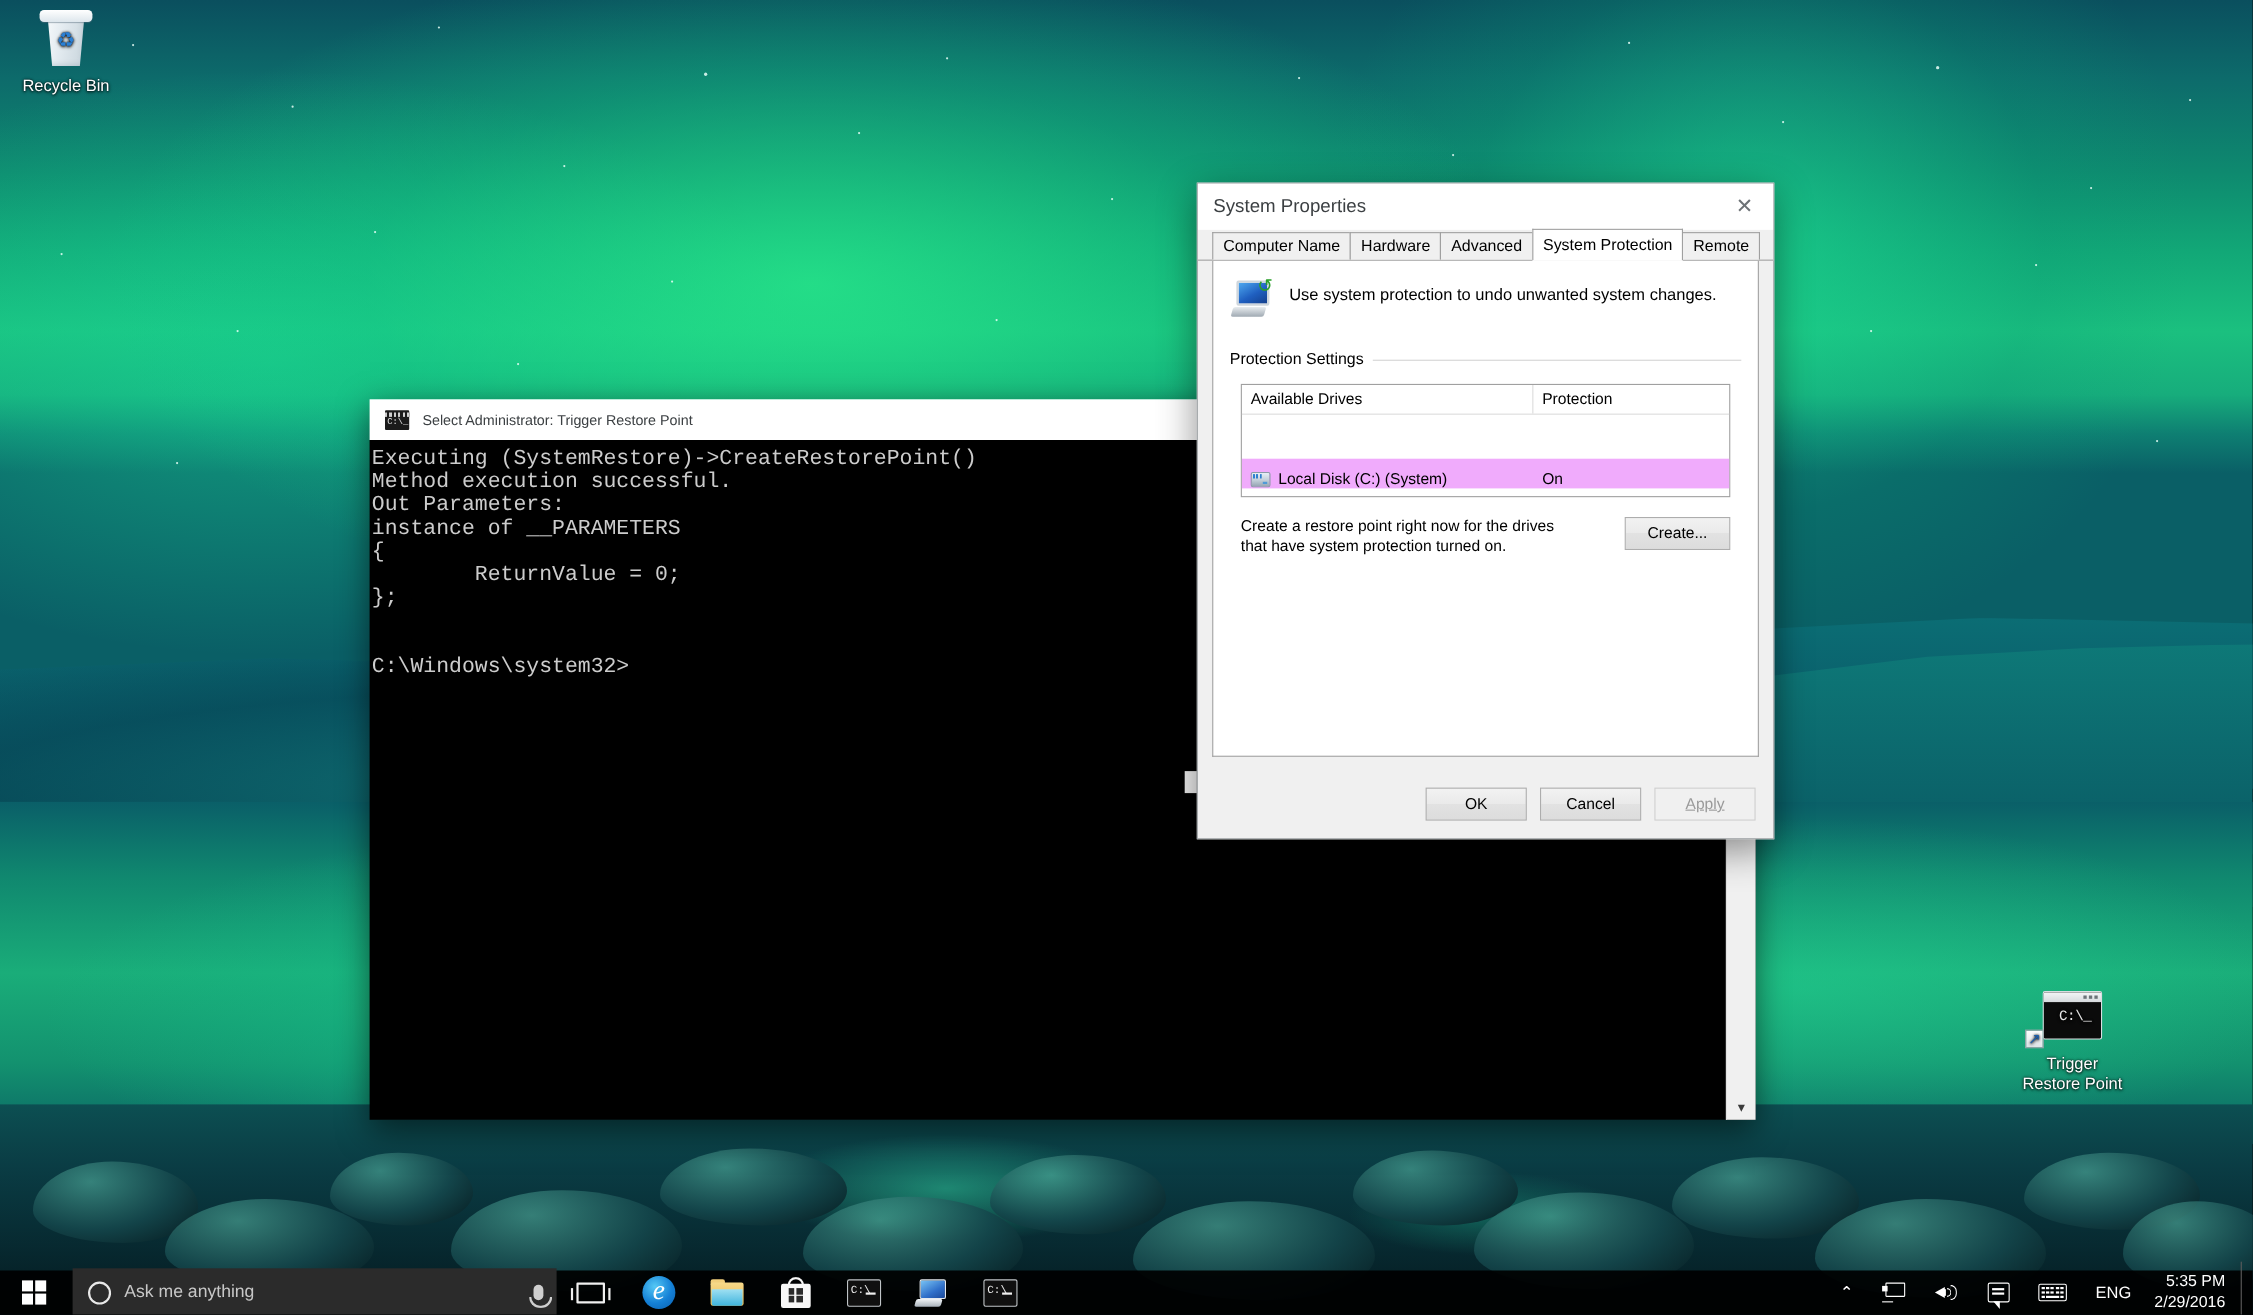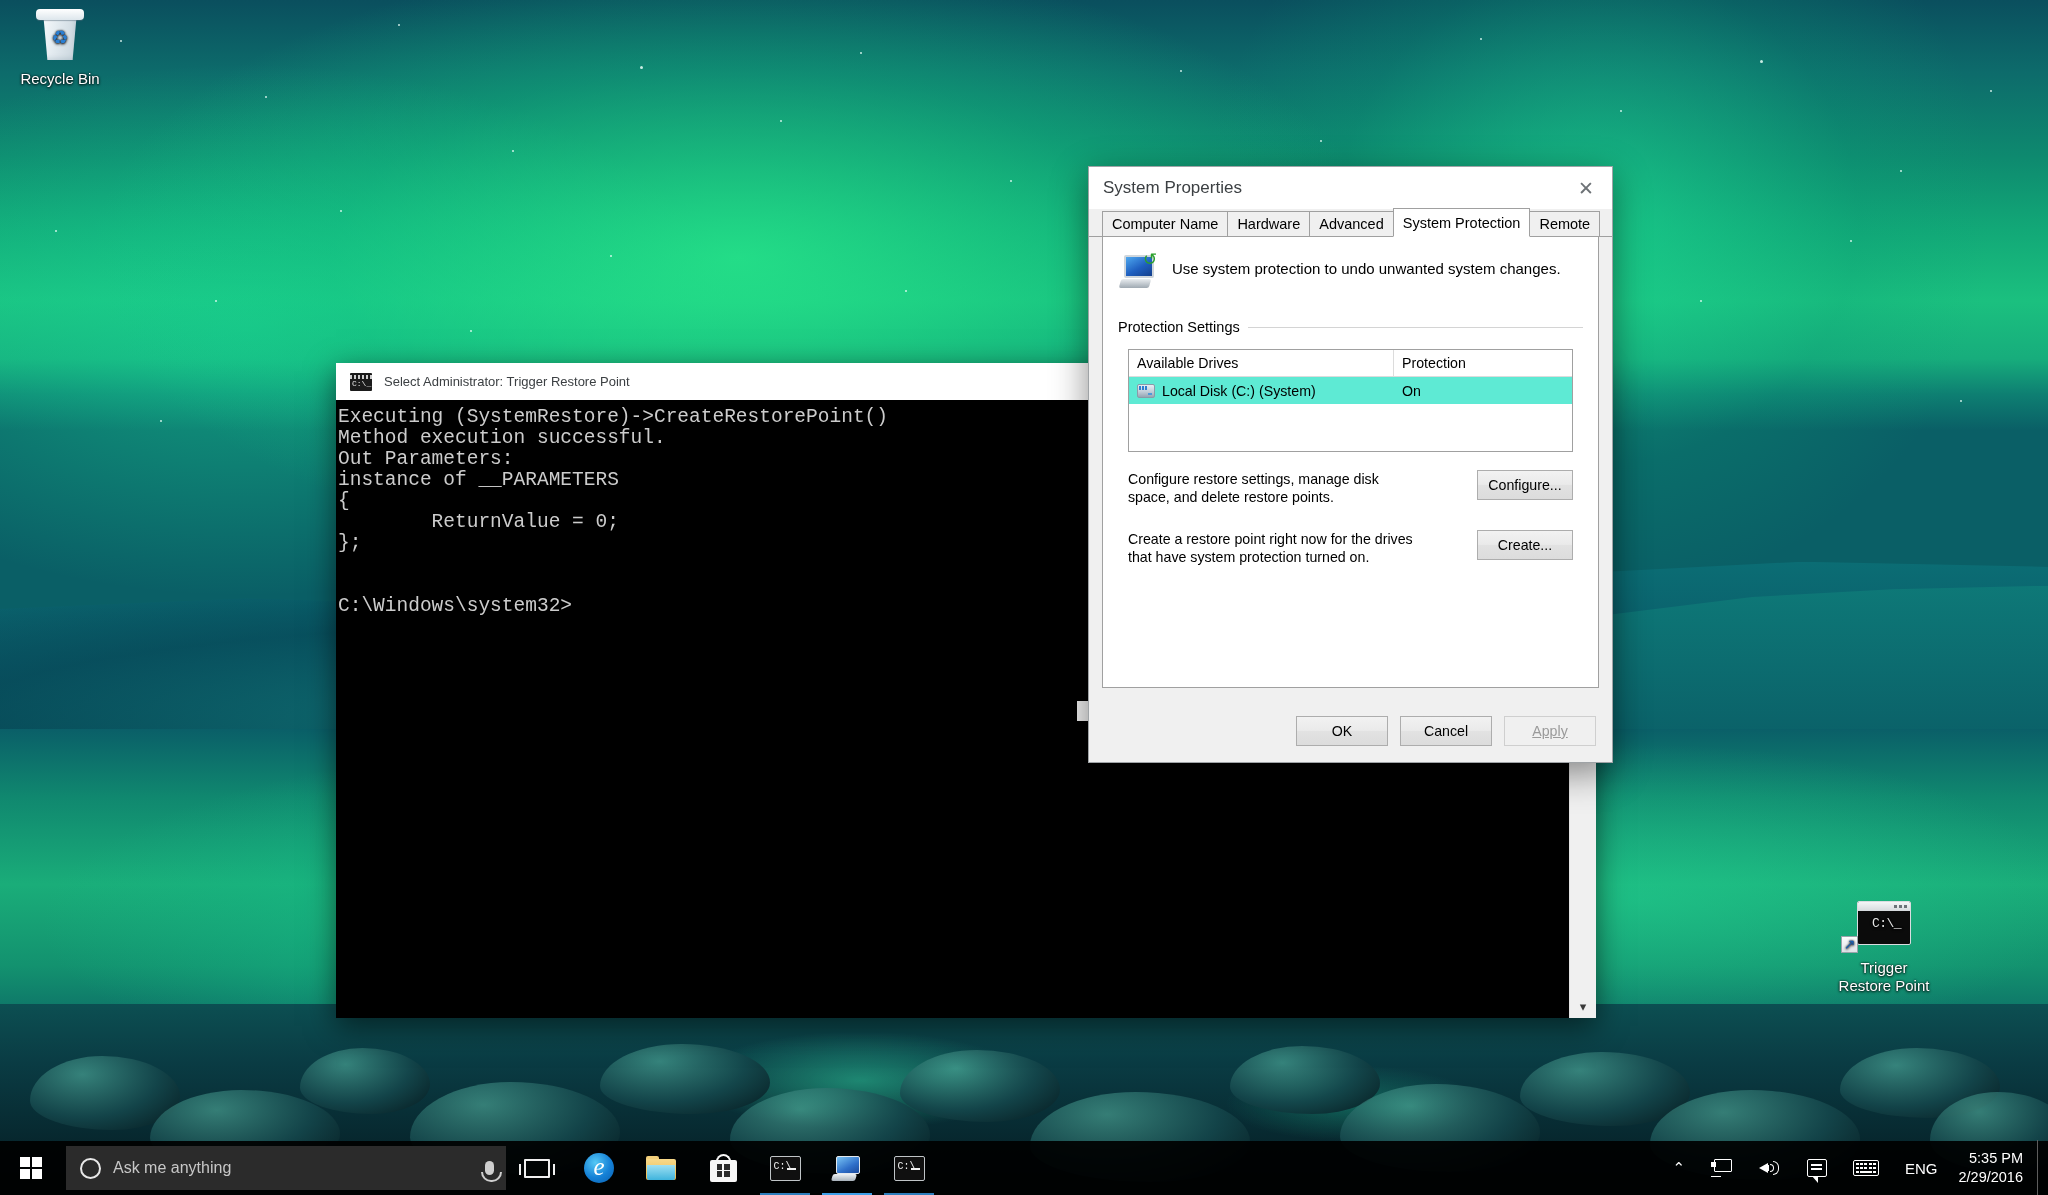--- a/index.html
+++ b/index.html
@@ -236,21 +236,21 @@
   #sp-table {
     border: 1px solid #a0a0a0; margin-bottom: 18px; height: 103px; background: #fff;
   }
   #sp-table .thead { display: flex; border-bottom: 1px solid #dcdcdc; height: 27px; }
   #sp-table .th {
     font-size: 14.2px; padding: 5px 8px; border-right: 1px solid #dcdcdc;
   }
   #sp-table .th:last-child { border-right: none; }
   #sp-table .th.c1 { width: 265px; }
   #sp-table .tr {
-    display: flex; height: 27px; align-items: center; background: #5eead4;
+    display: flex; height: 27px; align-items: flex-end; background: #f0abfc; margin-top: 40px;
   }
   #sp-table .td { font-size: 14.2px; padding: 0 8px; display: flex; align-items: center; gap: 7px; }
   #sp-table .td.c1 { width: 265px; }
   .drive-icon {
     width: 18px; height: 14px; flex: none; border-radius: 2px; position: relative;
     background: linear-gradient(180deg,#e7eef5 0%, #c2ced9 55%, #97a6b4 100%);
     border: 1px solid #8b9aa8;
   }
   .drive-icon::before {
     content: ""; position: absolute; left: 1px; top: 1px; width: 8px; height: 4px;
@@ -262,21 +262,21 @@
   }
 
   #sp-footer {
     position: absolute; bottom: 0; left: 0; right: 0; height: 62px;
     display: flex; align-items: center; justify-content: flex-end; gap: 12px;
     padding-right: 16px;
   }
 
   
   #taskbar {
-    position: absolute; left: 0; bottom: 0; width: 2048px; height: 54px;
+    position: absolute; left: 0; bottom: 0; width: 2048px; height: 40px;
     background: rgba(0,0,0,0.92); display: flex; align-items: center;
     color: #fff; font-size: 15px;
   }
   #start-button {
     width: 62px; height: 56px; display: flex; align-items: center; justify-content: center;
   }
   .win-logo {
     width: 22px; height: 22px;
     display: grid; grid-template-columns: 1fr 1fr; grid-template-rows: 1fr 1fr; gap: 2.5px;
   }
@@ -573,24 +573,20 @@
           </div>
           <div class="tr">
             <div class="td c1">
               <span class="drive-icon"></span>
               <span>Local Disk (C:) (System)</span>
             </div>
             <div class="td">On</div>
           </div>
         </div>
 
-        <div class="sp-row" style="padding:0 10px; margin-bottom:24px;">
-          <div class="sp-desc" style="width:280px;">Configure restore settings, manage disk space, and delete restore points.</div>
-          <button class="btn">Configure...</button>
-        </div>
 
         <div class="sp-row" style="padding:0 10px;">
           <div class="sp-desc" style="width:300px;">Create a restore point right now for the drives that have system protection turned on.</div>
           <button class="btn">Create...</button>
         </div>
       </div>
     </div>
 
     <div id="sp-footer">
       <button class="btn" style="min-width:92px;">OK</button>

